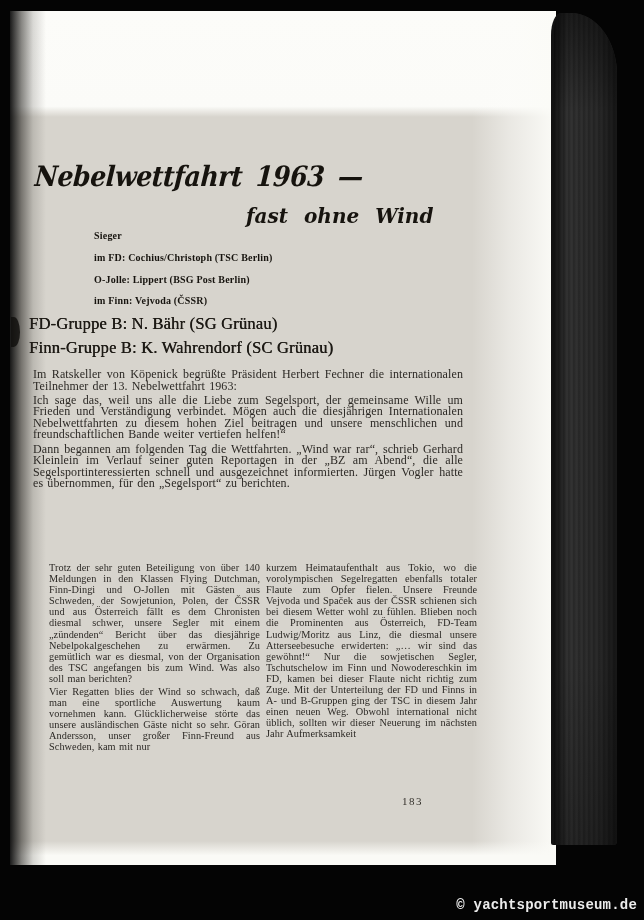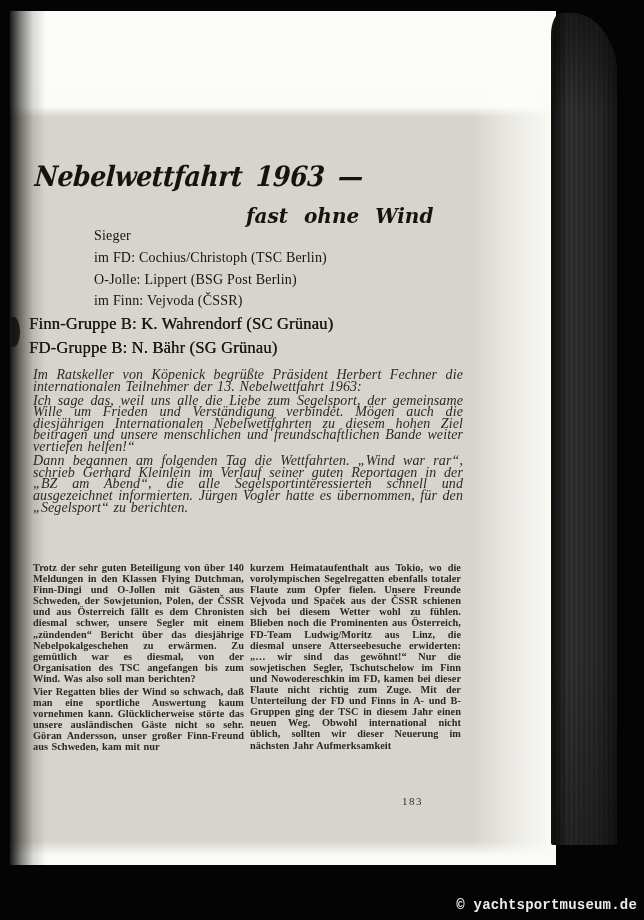--- a/index.html
+++ b/index.html
@@ -45,39 +45,39 @@
     font-size:28px; color:#16130e; letter-spacing:-0.5px; word-spacing:6px;
     transform:scaleX(0.9) skewX(-4deg); transform-origin:left top; white-space:nowrap;
   }
   .subtitle {
     position:absolute; left:236px; top:193px;
     font-family:"DejaVu Serif", serif; font-style:italic; font-weight:bold;
     font-size:20px; color:#16130e; word-spacing:9px; white-space:nowrap;
   }
   .winners {
     position:absolute; left:84px; top:214px;
-    font-weight:normal; font-size:14px; line-height:21.8px; color:#16130e;
+    font-weight:bold; font-size:10px; line-height:21.8px; color:#16130e;
     letter-spacing:0.2px;
   }
   .groupb {
     position:absolute; left:19px; top:301px;
     font-size:16.5px; line-height:23.5px; color:#1d1a15;
     text-shadow:0.35px 0 0 currentColor; letter-spacing:0.2px;
   }
 
   
   .intro {
     position:absolute; left:23px; top:358px; width:430px;
-    font-size:14px; line-height:11.6px; text-align:justify;
-    color:#2c2925; word-spacing:1px; letter-spacing:0.1px;font-style:italic;
+    font-size:12px; line-height:11.6px; text-align:justify;
+    color:#2c2925; word-spacing:1px; letter-spacing:0.1px;
   }
   .intro p { margin:0 0 2.5px 0; }
   .columns {
-    position:absolute; left:23px; top:551px; width:431px;
-    display:flex; gap:6px;font-weight:bold;
+    position:absolute; left:39px; top:551px; width:431px;
+    display:flex; gap:6px;
   }
   .col {
     width:211px; font-size:10.3px; line-height:11.1px; text-align:justify;
     color:#2c2925; word-spacing:0.8px; letter-spacing:0.05px;
   }
   .col p { margin:0 0 1.5px 0; }
   .page-number {
     position:absolute; left:392px; top:784px;
     font-size:11px; color:#34312b; letter-spacing:1.5px;font-family:Liberation Serif, serif;
   }
@@ -116,22 +116,22 @@
     <div class="subtitle">fast ohne Wind</div>
 
     <div class="winners">
       <div>Sieger</div>
       <div>im FD: Cochius/Christoph (TSC Berlin)</div>
       <div>O-Jolle: Lippert (BSG Post Berlin)</div>
       <div>im Finn: Vejvoda (ČSSR)</div>
     </div>
 
     <div class="groupb">
+      <div>FD-Gruppe B: N. Bähr (SG Grünau)</div>
       <div>Finn-Gruppe B: K. Wahrendorf (SC Grünau)</div>
-      <div>FD-Gruppe B: N. Bähr (SG Grünau)</div>
     </div>
 
     <div class="intro">
       <p>Im Ratskeller von Köpenick begrüßte Präsident Herbert Fechner die internationalen Teilnehmer der 13. Nebelwettfahrt 1963:</p>
       <p>Ich sage das, weil uns alle die Liebe zum Segelsport, der gemeinsame Wille um Frieden und Verständigung verbindet. Mögen auch die diesjährigen Internationalen Nebelwettfahrten zu diesem hohen Ziel beitragen und unsere menschlichen und freundschaftlichen Bande weiter vertiefen helfen!“</p>
       <p>Dann begannen am folgenden Tag die Wettfahrten. „Wind war rar“, schrieb Gerhard Kleinlein im Verlauf seiner guten Reportagen in der „BZ am Abend“, die alle Segelsportinteressierten schnell und ausgezeichnet informierten. Jürgen Vogler hatte es übernommen, für den „Segelsport“ zu berichten.</p>
     </div>
 
     <div class="columns">
       <div class="col">

